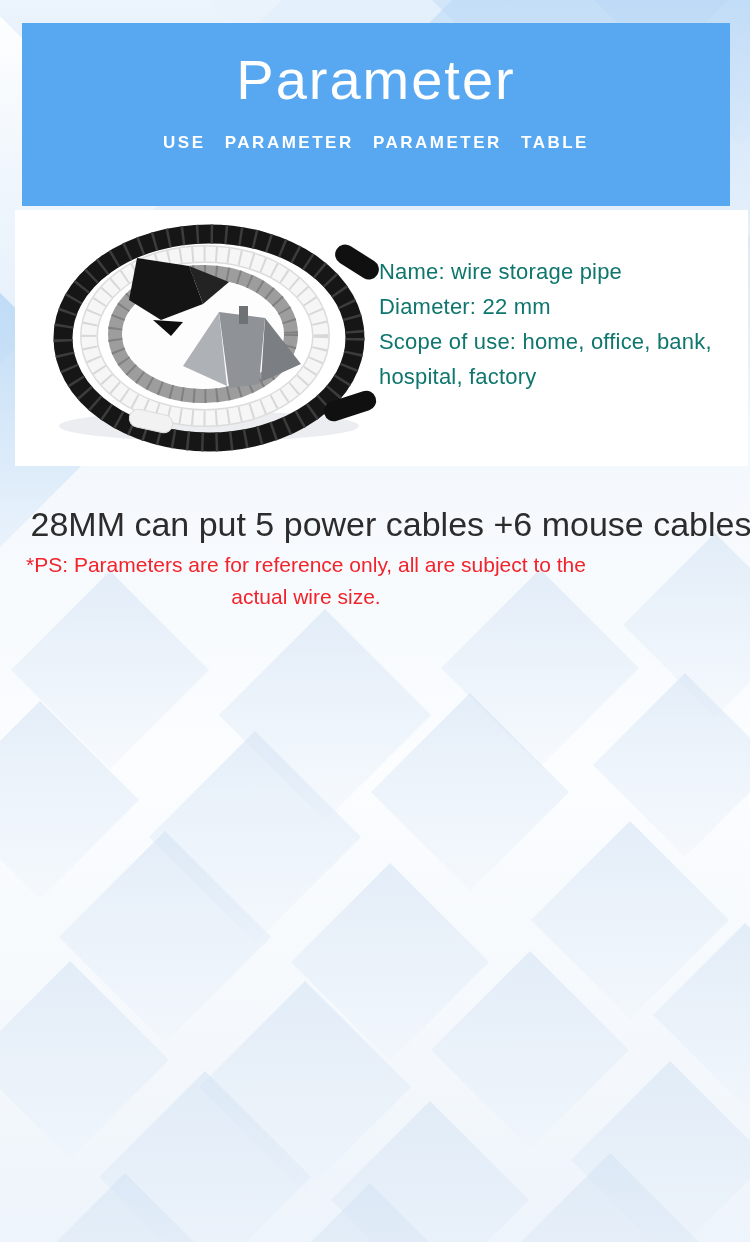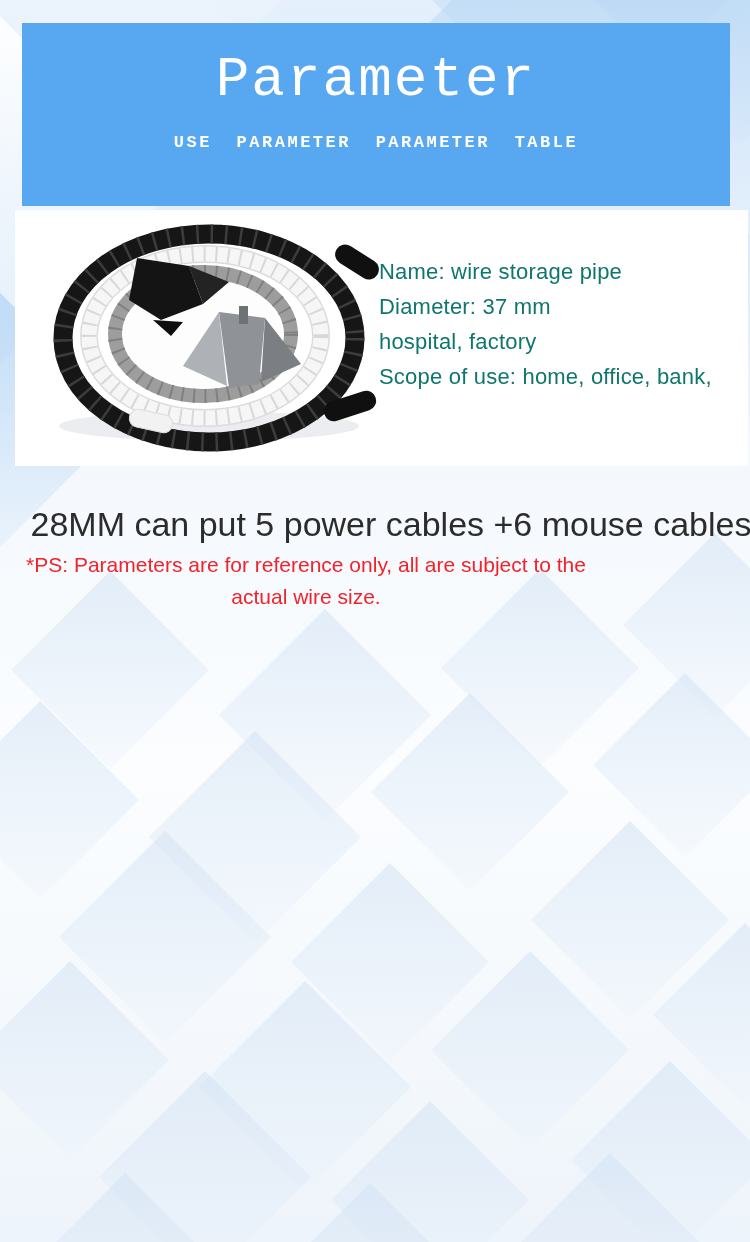--- a/index.html
+++ b/index.html
@@ -9,21 +9,21 @@
     background:linear-gradient(180deg,#cbe2f8 0%,#d9e9fa 10%,#e9f2fb 22%,#f5f9fd 40%,#fbfdff 62%,#f4f8fc 85%,#eef4fb 100%);
   }
   .bg-layer{position:absolute;inset:0;z-index:0;}
   .dm{position:absolute;transform:rotate(45deg);}
   .d-white{background:linear-gradient(135deg,rgba(255,255,255,.95),rgba(224,237,250,.75));}
   .d-blue{background:linear-gradient(135deg,rgba(160,202,242,.55),rgba(210,229,248,.35));}
   .d-faint{background:linear-gradient(135deg,rgba(210,226,243,.55),rgba(236,243,251,.3));}
 
   .banner{
     position:absolute;left:22px;top:23px;width:708px;height:183px;
-    background:#58a7f1;z-index:2;text-align:center;color:#ffffff;font-family:Liberation Mono, monospace;
+    background:#58a7f1;z-index:2;text-align:center;color:#ffffff;
   }
   .banner-title{
     margin:0;padding-top:26px;font-size:56px;font-weight:400;
     letter-spacing:2px;line-height:62px;
   }
   .banner-sub{
     margin-top:22px;font-size:17px;font-weight:700;
     letter-spacing:2.5px;word-spacing:12px;
   }
 
@@ -115,21 +115,21 @@
     <path d="M232 102 L268 148 L228 166 Z" fill="#7b7e83"></path>
     <rect x="206" y="90" width="9" height="18" fill="#6f7275"></rect>
 
     <rect x="300" y="36" width="48" height="20" rx="10" fill="#101010" transform="rotate(32 324 46)"></rect>
     <rect x="290" y="180" width="54" height="20" rx="10" fill="#101010" transform="rotate(-18 317 190)"></rect>
     <rect x="96" y="196" width="44" height="18" rx="9" fill="#f2f2f2" stroke="#dddddd" transform="rotate(12 118 205)"></rect>
   </svg>
 
   <div class="specs">
     <div class="spec-line">Name: wire storage pipe</div>
-    <div class="spec-line">Diameter: 37 mm</div>
+    <div class="spec-line">Diameter: 22 mm</div>
+    <div class="spec-line">Scope of use: home, office, bank,</div>
     <div class="spec-line">hospital, factory</div>
-    <div class="spec-line">Scope of use: home, office, bank,</div>
   </div>
 </div>
 
 <div class="headline">28MM can put 5 power cables +6 mouse cables</div>
 
 <div class="ps-note">*PS: Parameters are for reference only, all are subject to the actual wire size.</div>
 
 </body></html>

